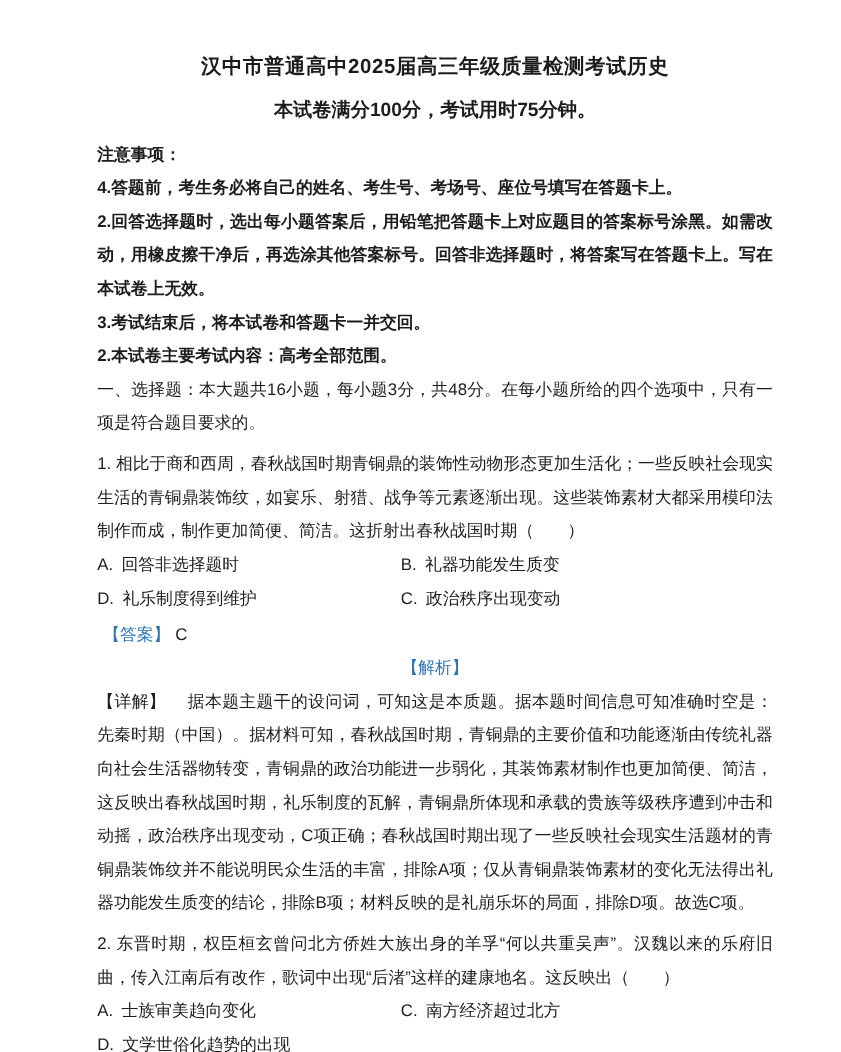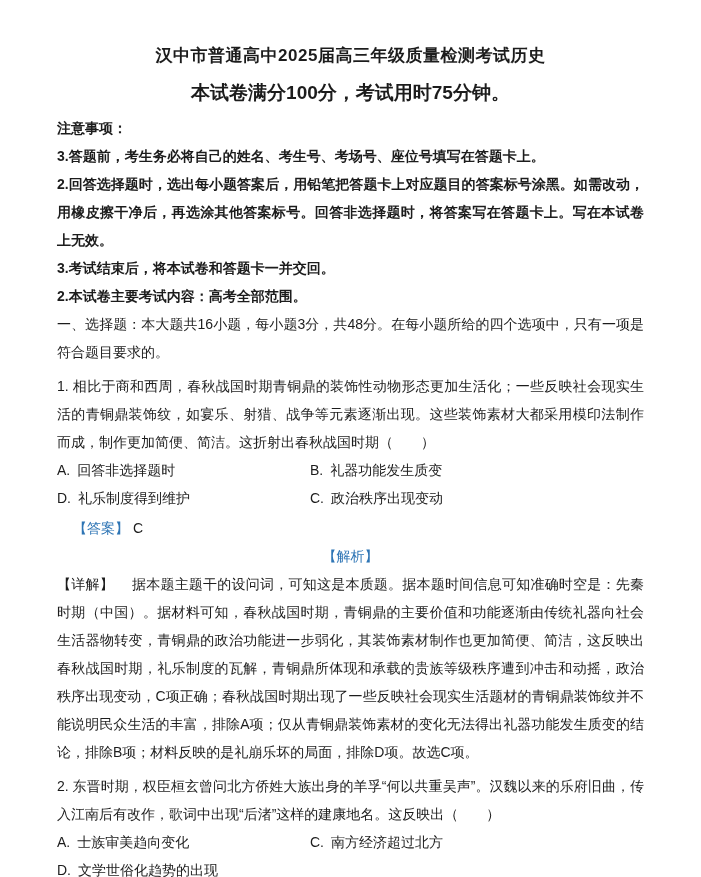--- a/index.html
+++ b/index.html
@@ -1,59 +1,59 @@
 <!DOCTYPE html>
 <html lang="zh"><head>
 <meta charset="utf-8">
 <style>
   html,body{margin:0;padding:0;background:#ffffff;}
   .page{
     width:701px;height:877px;box-sizing:border-box;
-    padding:44px 57px 0 57px;overflow:hidden;background:#ffffff;
+    padding:44px 57px 0 81px;overflow:hidden;background:#ffffff;
     font-family:"Liberation Sans","DejaVu Sans",sans-serif;
     font-size:14px;color:#1c1c1c;line-height:28px;
   }
   .title{
     text-align:center;font-size:17px;font-weight:bold;
     line-height:24px;margin:0 0 14px 0;letter-spacing:0.5px;
   }
   .subtitle{
-    text-align:center;font-size:19px;font-weight:bold;
+    text-align:center;font-size:16px;font-weight:bold;
     line-height:22px;margin:0 0 10px 0;
   }
   .notice-heading{font-weight:bold;margin:0;}
   .notice-item{font-weight:bold;margin:0;text-align:justify;}
   .section-heading{font-weight:normal;margin:0;text-align:justify;}
   .stem{margin:4px 0 0 0;text-align:justify;font-weight:normal;}
   .options{
     display:grid;grid-template-columns:253px 1fr;
     margin:0;row-gap:0;
   }
   .option{white-space:nowrap;}
   .option .opt-label{margin-right:7px;}
-  .answer-line{margin:2px 0 0 16px;}
+  .answer-line{margin:2px 0 0 5px;}
   .marker{color:#2e75b5;}
   .answer-value{color:#1c1c1c;margin-left:4px;}
   .analysis-line{margin:0;text-align:center;}
   .detail{margin:0;text-align:justify;}
   .detail .detail-label{margin-right:18px;}
   .q-block{margin-top:6px;}
 </style>
 </head>
 <body>
 
 <div class="page">
 
   <h1 class="title">汉中市普通高中2025届高三年级质量检测考试历史</h1>
 
   <div class="subtitle">本试卷满分100分，考试用时75分钟。</div>
 
   <p class="notice-heading">注意事项：</p>
 
-  <p class="notice-item">3.答题前，考生务必将自己的姓名、考生号、考场号、座位号填写在答题卡上。</p>
+  <p class="notice-item">4.答题前，考生务必将自己的姓名、考生号、考场号、座位号填写在答题卡上。</p>
   <p class="notice-item">2.回答选择题时，选出每小题答案后，用铅笔把答题卡上对应题目的答案标号涂黑。如需改动，用橡皮擦干净后，再选涂其他答案标号。回答非选择题时，将答案写在答题卡上。写在本试卷上无效。</p>
   <p class="notice-item">3.考试结束后，将本试卷和答题卡一并交回。</p>
   <p class="notice-item">2.本试卷主要考试内容：高考全部范围。</p>
 
   <p class="section-heading">一、选择题：本大题共16小题，每小题3分，共48分。在每小题所给的四个选项中，只有一项是符合题目要求的。</p>
 
   <div class="q-block">
     <p class="stem">1. 相比于商和西周，春秋战国时期青铜鼎的装饰性动物形态更加生活化；一些反映社会现实生活的青铜鼎装饰纹，如宴乐、射猎、战争等元素逐渐出现。这些装饰素材大都采用模印法制作而成，制作更加简便、简洁。这折射出春秋战国时期（　　）</p>
 
     <div class="options">

